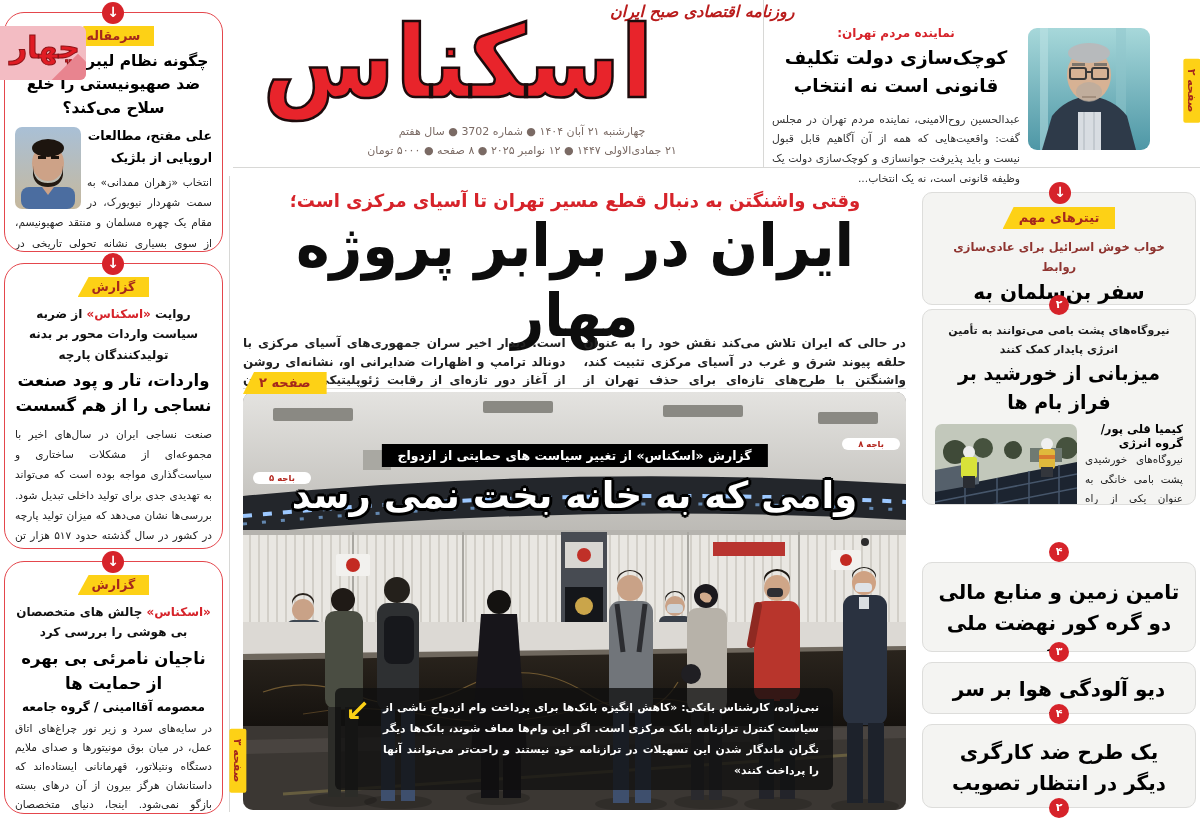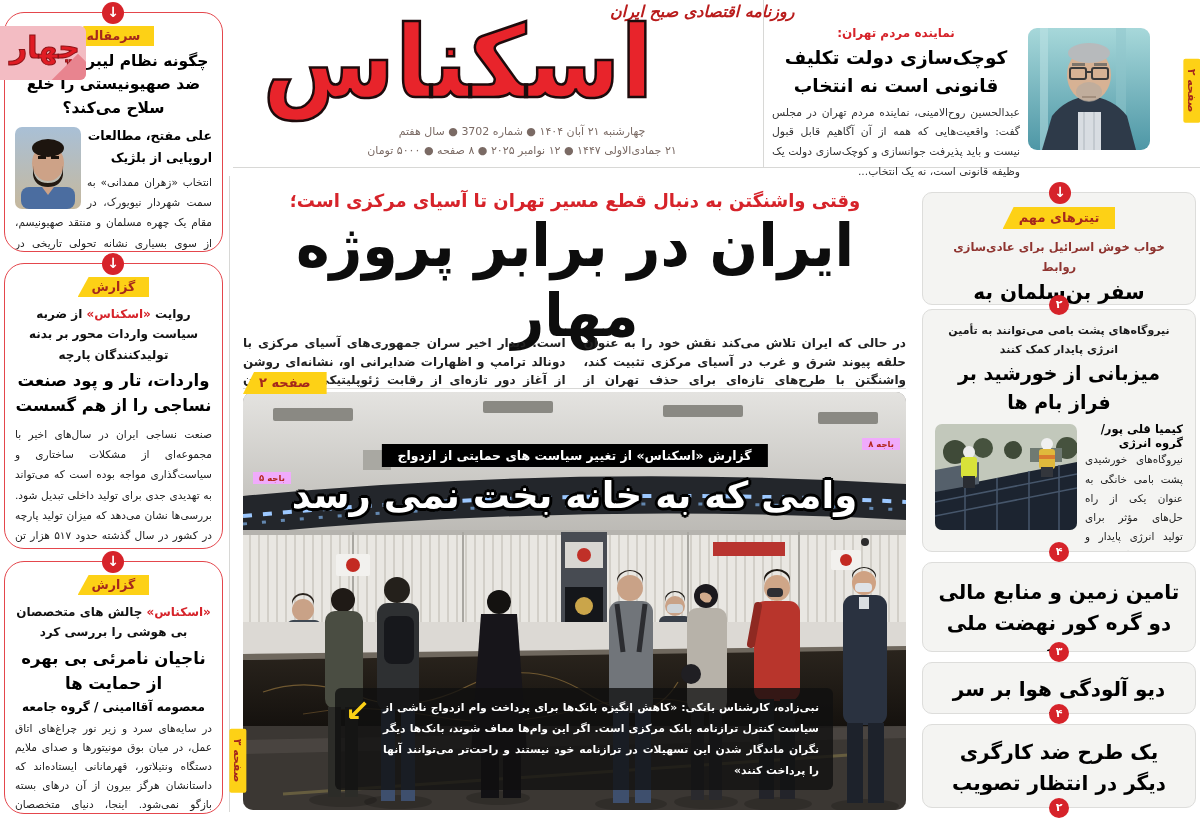--- a/index.html
+++ b/index.html
@@ -39,21 +39,21 @@
            font-style:italic;font-weight:bold;font-family:"DejaVu Serif",serif;}
   .logo{position:absolute;left:248px;top:4px;width:420px;height:118px;text-align:center;
         font-size:96px;font-weight:bold;line-height:118px;color:#e8242b;letter-spacing:-5px;
         -webkit-text-stroke:2.5px #1d0b0c;transform:scaleY(1.04);}
   .datelines{position:absolute;left:352px;top:122px;width:340px;text-align:center;font-size:11px;
              color:#7a6a64;line-height:1.75;}
   
   .tr-text{position:absolute;left:772px;top:26px;width:248px;text-align:center;}
   .tr-kick{color:#d6232a;font-size:12px;font-weight:bold;}
   .tr-head{color:#000;font-size:18.5px;font-weight:bold;line-height:1.5;margin-top:4px;}
-  .tr-body{font-size:10.8px;color:#333;line-height:1.85;text-align:justify;margin-top:3px;}
+  .tr-body{font-size:10.8px;color:#333;line-height:1.85;text-align:justify;margin-top:10px;}
   .tr-photo{position:absolute;left:1028px;top:28px;width:122px;height:122px;border-radius:9px;overflow:hidden;}
   
   .lead-kick{position:absolute;left:280px;top:190px;width:590px;text-align:center;color:#d6232a;
              font-size:18px;font-weight:bold;}
   .lead-head{position:absolute;left:244px;top:214px;width:662px;text-align:center;color:#0d0d0d;
              font-size:57px;font-weight:bold;letter-spacing:-2px;transform:scaleY(1.05);}
   .lead-cols{position:absolute;left:243px;top:334px;width:663px;display:flex;gap:18px;}
   .lead-cols div{width:50%;font-size:12px;font-weight:bold;color:#222;line-height:1.55;text-align:justify;}
   .lead-tag{position:absolute;left:243px;top:372px;z-index:3;}
   
@@ -62,22 +62,22 @@
   .ph-banner{position:absolute;left:50%;top:52px;transform:translateX(-50%);background:#000000;color:#fff;
              font-size:12.5px;font-weight:bold;padding:4px 16px;white-space:nowrap;z-index:4;}
   .ph-head{position:absolute;left:0;top:82px;width:100%;text-align:center;color:#fff;font-size:37px;
            font-weight:bold;z-index:4;letter-spacing:-1px;
            text-shadow:-2px -2px 0 #000,2px -2px 0 #000,-2px 2px 0 #000,2px 2px 0 #000,
                         0 -3px 0 #000,0 3px 0 #000,-3px 0 0 #000,3px 0 0 #000;}
   .ph-cap{position:absolute;left:92px;bottom:20px;width:436px;background:rgba(15,15,15,.78);border-radius:6px;
           color:#fff;font-size:10.8px;font-weight:bold;line-height:1.95;text-align:justify;
           padding:9px 14px 9px 48px;z-index:4;}
   .cap-arrow{position:absolute;left:10px;top:8px;color:#fdd116;font-size:30px;font-weight:bold;line-height:1;}
-  .booth{position:absolute;background:#f0abfc;color:#b3261e;font-size:8.5px;font-weight:bold;
-         padding:1px 6px;border-radius:0;z-index:4;}
+  .booth{position:absolute;background:#ffffff;color:#b3261e;font-size:8.5px;font-weight:bold;
+         padding:1px 16px;border-radius:6px;z-index:4;}
   
   .sb-box{position:absolute;left:922px;width:274px;background:#f4f4f2;border:1px solid #dddddb;border-radius:10px;
           box-sizing:border-box;text-align:center;overflow:hidden;}
   .sb-kick{font-size:11.5px;font-weight:bold;color:#8f3430;line-height:1.7;}
   .sb-kick2{font-size:11px;font-weight:bold;color:#1a1a1a;line-height:1.7;}
   .sb-head{font-size:20px;font-weight:bold;color:#000;line-height:1.55;transform:scaleY(1.02);}
   .sb-byline{font-size:11.5px;font-weight:bold;color:#000;text-align:right;}
   .sb-body{font-size:10.4px;color:#222;line-height:1.85;text-align:justify;}
   .sb-photo{float:left;width:142px;height:106px;border-radius:7px;overflow:hidden;margin:2px 8px 2px 0;}
 </style>
@@ -320,21 +320,21 @@
   <span class="arrowc" style="left:102px;top:551px;">↓</span>
 
   <div class="sb-box" style="top:192px;height:113px;padding:14px 14px 6px;">
     <span class="ytag">تیترهای مهم</span>
     <div class="sb-kick" style="margin-top:9px;">خواب خوش اسرائیل برای عادی‌سازی روابط</div>
     <div class="sb-head">سفر بن‌سلمان به واشنگتن</div>
   </div>
   <span class="arrowc" style="left:1049px;top:182px;">↓</span>
   <span class="numc" style="left:1049px;top:295px;">۲</span>
 
-  <div class="sb-box" style="top:309px;height:243px;padding:12px 12px 4px;">
+  <div class="sb-box" style="top:309px;height:196px;padding:12px 12px 4px;">
     <div class="sb-kick2">نیروگاه‌های پشت بامی می‌توانند به تأمین انرژی پایدار کمک کنند</div>
     <div class="sb-head" style="font-size:19px;">میزبانی از خورشید بر فراز بام ها</div>
     <div style="overflow:hidden;margin-top:4px;">
       <span class="sb-photo">
         <svg width="142" height="106" viewBox="0 0 142 106">
           <rect width="142" height="106" fill="#c2c8bb"></rect>
           <circle cx="20" cy="28" r="12" fill="#3f4a38"></circle>
             <circle cx="48" cy="24" r="10" fill="#46523e"></circle>
           <circle cx="78" cy="26" r="9" fill="#3f4a38"></circle>
             <circle cx="132" cy="24" r="11" fill="#46523e"></circle>

